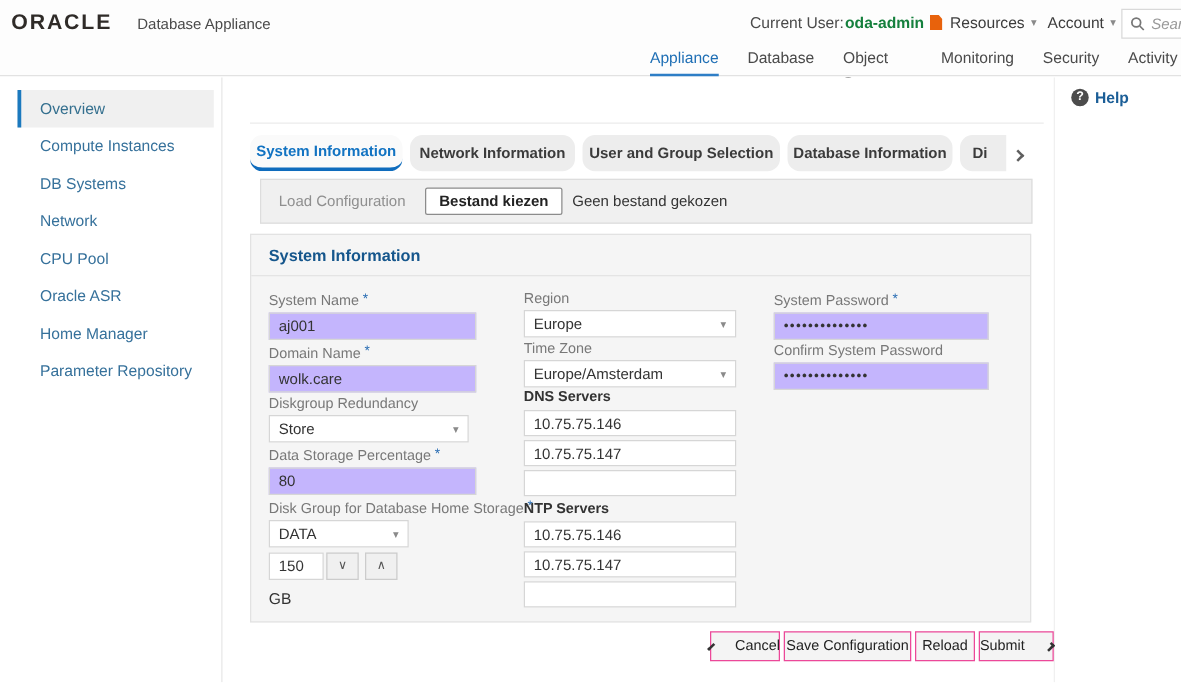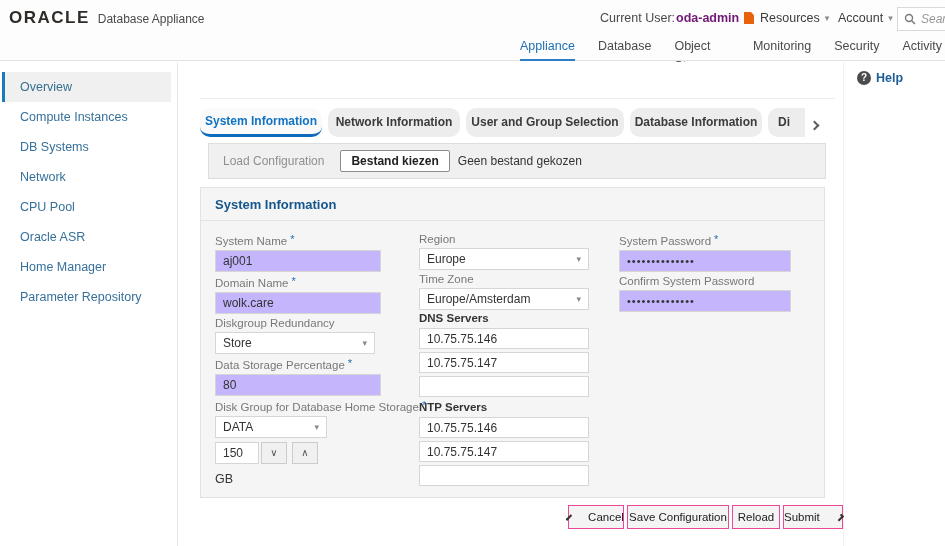--- a/index.html
+++ b/index.html
@@ -3,41 +3,41 @@
 <meta charset="utf-8">
 <style>
   * { margin:0; padding:0; box-sizing:border-box; }
   body { background:#fff; font-family:"Liberation Sans", sans-serif; }
   .page { position:relative; width:945px; height:546px; background:#fff; overflow:hidden; }
 
   
   .top-header { position:absolute; top:0; left:0; width:945px; height:61px; background:#fdfdfd; border-bottom:1px solid #e2e2e2; }
   .brand { position:absolute; left:9px; top:8px; display:flex; align-items:baseline; }
   .logo { font-size:17px; font-weight:800; letter-spacing:1.5px; color:#2f2b28; }
-  .product { margin-left:8px; font-size:12px; color:#4a4a4a; }
+  .product { margin-left:20px; font-size:12px; color:#4a4a4a; }
 
   .cu { position:absolute; left:600px; top:11px; font-size:12.5px; color:#4a4a4a; }
-  .cu b { color:#701a75; margin-left:1px; }
+  .cu b { color:#15803d; margin-left:1px; }
   .hdr-menu { position:absolute; top:11px; display:flex; align-items:center; font-size:12.5px; color:#3c3c3c; cursor:pointer; }
   .resources { left:744px; }
   .account { left:838px; }
   .doc-icon { width:10px; height:12px; background:#e8620c; margin-right:6px; clip-path:polygon(0 0,70% 0,100% 28%,100% 100%,0 100%); }
   .caret { font-size:9px; color:#8a8a8a; margin-left:5px; }
 
   .searchbox { position:absolute; left:897px; top:7px; width:90px; height:24px; background:#fff; border:1px solid #d9d9d9; display:flex; align-items:center; padding:0 6px; }
   .searchbox input { border:none; outline:none; width:55px; font-size:12px; font-family:inherit; color:#444; background:transparent; margin-left:5px; }
   .searchbox input::placeholder { font-style:italic; color:#999; }
 
   .top-nav { position:absolute; top:36px; left:520px; right:0; height:25px; display:flex; justify-content:flex-end; gap:23px; padding-right:3px; }
   .nav-item { font-size:12.5px; color:#4a4a4a; line-height:20px; cursor:pointer; }
   .nav-item.active { color:#1f6fb5; border-bottom:2px solid #2e7ec6; }
 
   
   .sidebar { position:absolute; top:62px; left:0; width:178px; bottom:0; background:#fff; border-right:1px solid #e8e8e8; padding-top:10px; }
-  .side-item { position:relative; height:30px; line-height:30px; margin:0 6px 0 2px; padding-left:18px; font-size:12.5px; color:#36719b; white-space:nowrap; cursor:pointer; }
+  .side-item { position:relative; height:30px; line-height:30px; margin:0 6px 0 14px; padding-left:18px; font-size:12.5px; color:#36719b; white-space:nowrap; cursor:pointer; }
   .side-item.active { background:#f0f0f0; color:#35708f; }
   .side-item.active::before { content:""; position:absolute; left:0; top:0; bottom:0; width:3px; background:#1b79be; }
 
   
   .main { position:absolute; left:179px; top:62px; right:0; bottom:0; background:#fff; }
   .help-divider { position:absolute; left:664px; top:0; bottom:0; width:1px; background:#f0f0f0; }
   .page-title { position:absolute; left:21px; top:12px; font-size:15px; font-weight:700; color:#1b5e97; }
   .title-rule { position:absolute; left:21px; top:36px; width:635px; border-top:1px solid #ececec; }
   .help { position:absolute; left:678px; top:9px; display:flex; align-items:center; cursor:pointer; }
   .help-badge { width:14px; height:14px; border-radius:50%; background:#4c4c4c; color:#fff; font-size:10px; font-weight:700; text-align:center; line-height:14px; margin-right:5px; }

